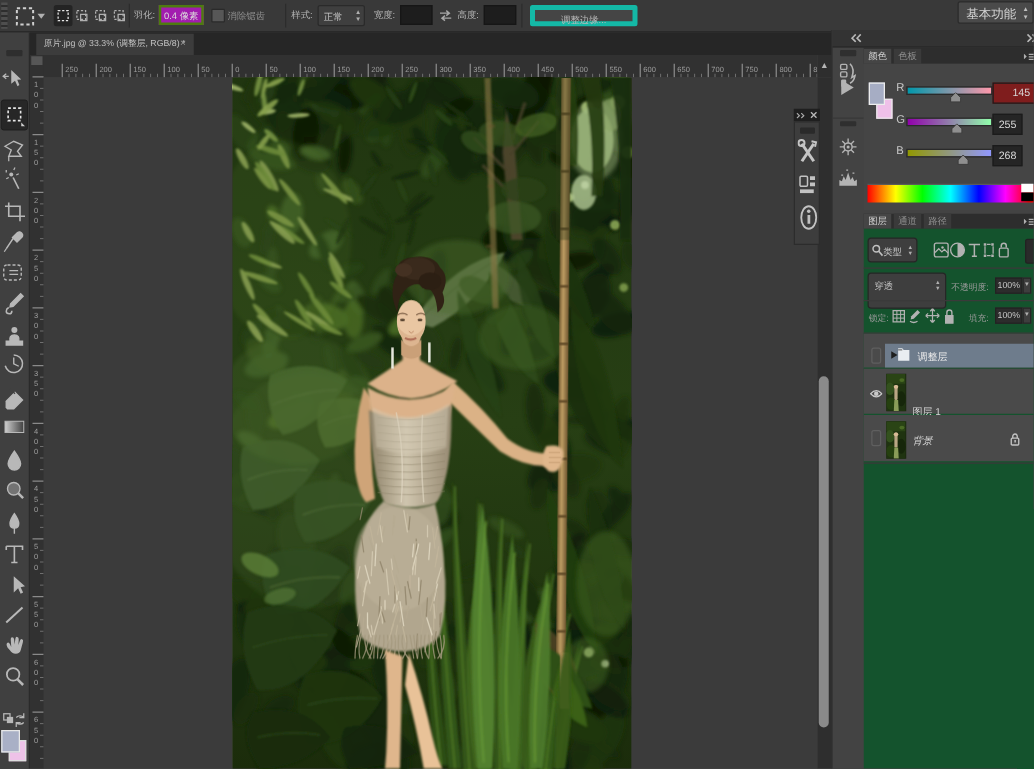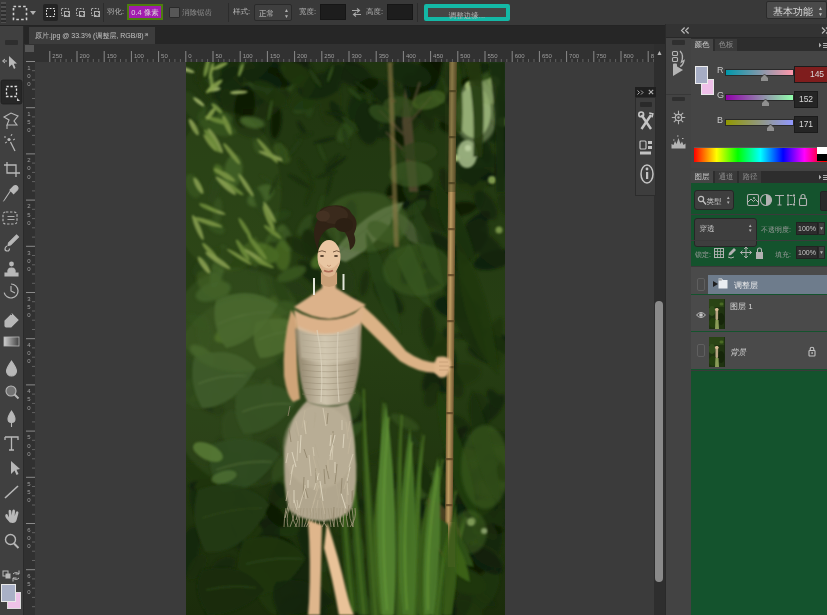--- a/index.html
+++ b/index.html
@@ -1203,28 +1203,28 @@
       <svg class="abs" style="left:69px;top:23px;" width="9" height="8" viewBox="0 0 9 8">
           <path d="M4.5 0 L8.5 4 L8.5 7.5 L0.5 7.5 L0.5 4 Z" fill="#8f8f8f" stroke="#333" stroke-width="0.7"></path>
         </svg>
       <div class="abs" style="left:103px;top:15px;width:46px;height:17px;background:#7f1d1d;border:1px solid #1b1b1b;box-sizing:border-box;color:#d8d8d8;font-size:8.5px;line-height:15px;text-align:center;">145</div>
 
       <div class="abs" style="left:26px;top:39px;color:#c8c8c8;font-size:9px;">G</div>
       <div class="abs" style="left:33.5px;top:42.5px;width:67px;height:5px;background:linear-gradient(90deg,rgb(145,0,171),rgb(145,255,171));border:1px solid #2a2a2a;"></div>
       <svg class="abs" style="left:70px;top:48px;" width="9" height="8" viewBox="0 0 9 8">
           <path d="M4.5 0 L8.5 4 L8.5 7.5 L0.5 7.5 L0.5 4 Z" fill="#8f8f8f" stroke="#333" stroke-width="0.7"></path>
         </svg>
-      <div class="abs" style="left:103px;top:40px;width:24px;height:17px;background:#252525;border:1px solid #1b1b1b;box-sizing:border-box;color:#d8d8d8;font-size:8.5px;line-height:15px;text-align:center;">152</div>
+      <div class="abs" style="left:103px;top:40px;width:24px;height:17px;background:#252525;border:1px solid #1b1b1b;box-sizing:border-box;color:#d8d8d8;font-size:8.5px;line-height:15px;text-align:center;">255</div>
 
       <div class="abs" style="left:26px;top:64px;color:#c8c8c8;font-size:9px;">B</div>
       <div class="abs" style="left:33.5px;top:67.5px;width:67px;height:5px;background:linear-gradient(90deg,rgb(145,152,0),rgb(145,152,255));border:1px solid #2a2a2a;"></div>
       <svg class="abs" style="left:75px;top:73px;" width="9" height="8" viewBox="0 0 9 8">
           <path d="M4.5 0 L8.5 4 L8.5 7.5 L0.5 7.5 L0.5 4 Z" fill="#8f8f8f" stroke="#333" stroke-width="0.7"></path>
         </svg>
-      <div class="abs" style="left:103px;top:65px;width:24px;height:17px;background:#252525;border:1px solid #1b1b1b;box-sizing:border-box;color:#d8d8d8;font-size:8.5px;line-height:15px;text-align:center;">171</div>
+      <div class="abs" style="left:103px;top:65px;width:24px;height:17px;background:#252525;border:1px solid #1b1b1b;box-sizing:border-box;color:#d8d8d8;font-size:8.5px;line-height:15px;text-align:center;">268</div>
 
       <div class="abs" style="left:2.5px;top:95.5px;width:133.5px;height:14px;background:linear-gradient(90deg,#ff0000,#ffff00 17%,#00ff00 33%,#00ffff 50%,#0000ff 67%,#ff00ff 83%,#ff0000 97%);border-top:1px solid #5a5a5a;"></div>
       <div class="abs" style="left:126px;top:95.5px;width:10px;height:7px;background:#ffffff;"></div>
       <div class="abs" style="left:126px;top:102.5px;width:10px;height:7px;background:#000000;"></div>
     </div>
 
     <div class="abs" style="left:25px;top:147px;width:137px;height:12px;background:#2d2d2d;">
       <div class="abs" style="left:0;top:0;width:22px;height:12px;background:#454545;color:#d2d2d2;font-size:7.5px;line-height:12px;text-align:center;">图层</div>
       <div class="abs" style="left:24px;top:0;width:22px;height:12px;background:#3a3a3a;color:#8f8f8f;font-size:7.5px;line-height:12px;text-align:center;">通道</div>
       <div class="abs" style="left:48px;top:0;width:22px;height:12px;background:#3a3a3a;color:#8f8f8f;font-size:7.5px;line-height:12px;text-align:center;">路径</div>
@@ -1307,21 +1307,21 @@
         <rect x="0" y="0" width="15.2" height="8" fill="#2a4415"></rect>
         <ellipse cx="3" cy="12" rx="3.5" ry="5" fill="#33511d"></ellipse>
         <ellipse cx="12" cy="20" rx="3.5" ry="6" fill="#16260a"></ellipse>
         <ellipse cx="4" cy="24" rx="4" ry="5" fill="#25400f"></ellipse>
         <rect x="6.5" y="9" width="2.6" height="12" fill="#b9a684" rx="1"></rect>
         <ellipse cx="7.8" cy="10.5" rx="1.8" ry="1.6" fill="#d8bb96"></ellipse>
         <path d="M6.5 21 L6 30 h4 l-0.5 -9 z" fill="#8a9c58"></path>
         <ellipse cx="12.5" cy="5" rx="2" ry="1.5" fill="#4a6a24"></ellipse>
       </svg>
         </div>
-      <div class="abs" style="left:39px;top:118px;color:#d6d6d6;font-size:8px;">图层 1</div>
+      <div class="abs" style="left:39px;top:141px;color:#d6d6d6;font-size:8px;">图层 1</div>
       <div class="abs" style="left:0;top:148.5px;width:137px;height:1px;background:#3a3a3a;"></div>
       <div class="abs" style="left:0;top:149px;width:137px;height:37px;background:#4a4a4a;"></div>
       <div class="abs" style="left:5.5px;top:161px;width:8px;height:13px;background:#4a4a4a;border:1px solid #5f5f5f;border-radius:2px;box-sizing:border-box;"></div>
       <div class="abs" style="left:18.4px;top:154px;width:15.2px;height:30.4px;background:#1c2a10;overflow:hidden;" id="th2">
           <svg width="15.2" height="30.4" viewBox="0 0 15.2 30.4" style="position:absolute;left:0;top:0;">
         <rect width="15.2" height="30.4" fill="#1f3310"></rect>
         <rect x="0" y="0" width="15.2" height="8" fill="#2a4415"></rect>
         <ellipse cx="3" cy="12" rx="3.5" ry="5" fill="#33511d"></ellipse>
         <ellipse cx="12" cy="20" rx="3.5" ry="6" fill="#16260a"></ellipse>
         <ellipse cx="4" cy="24" rx="4" ry="5" fill="#25400f"></ellipse>

